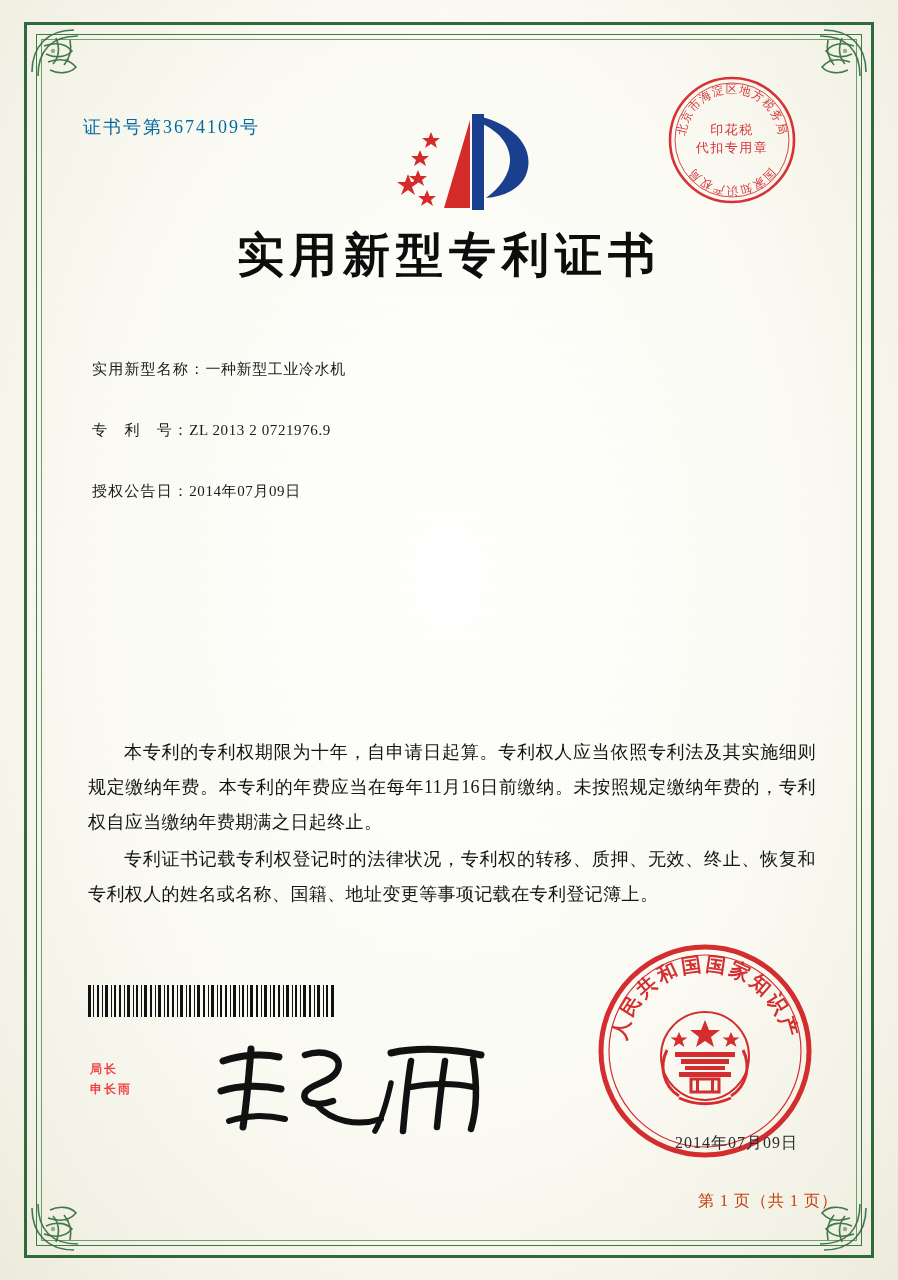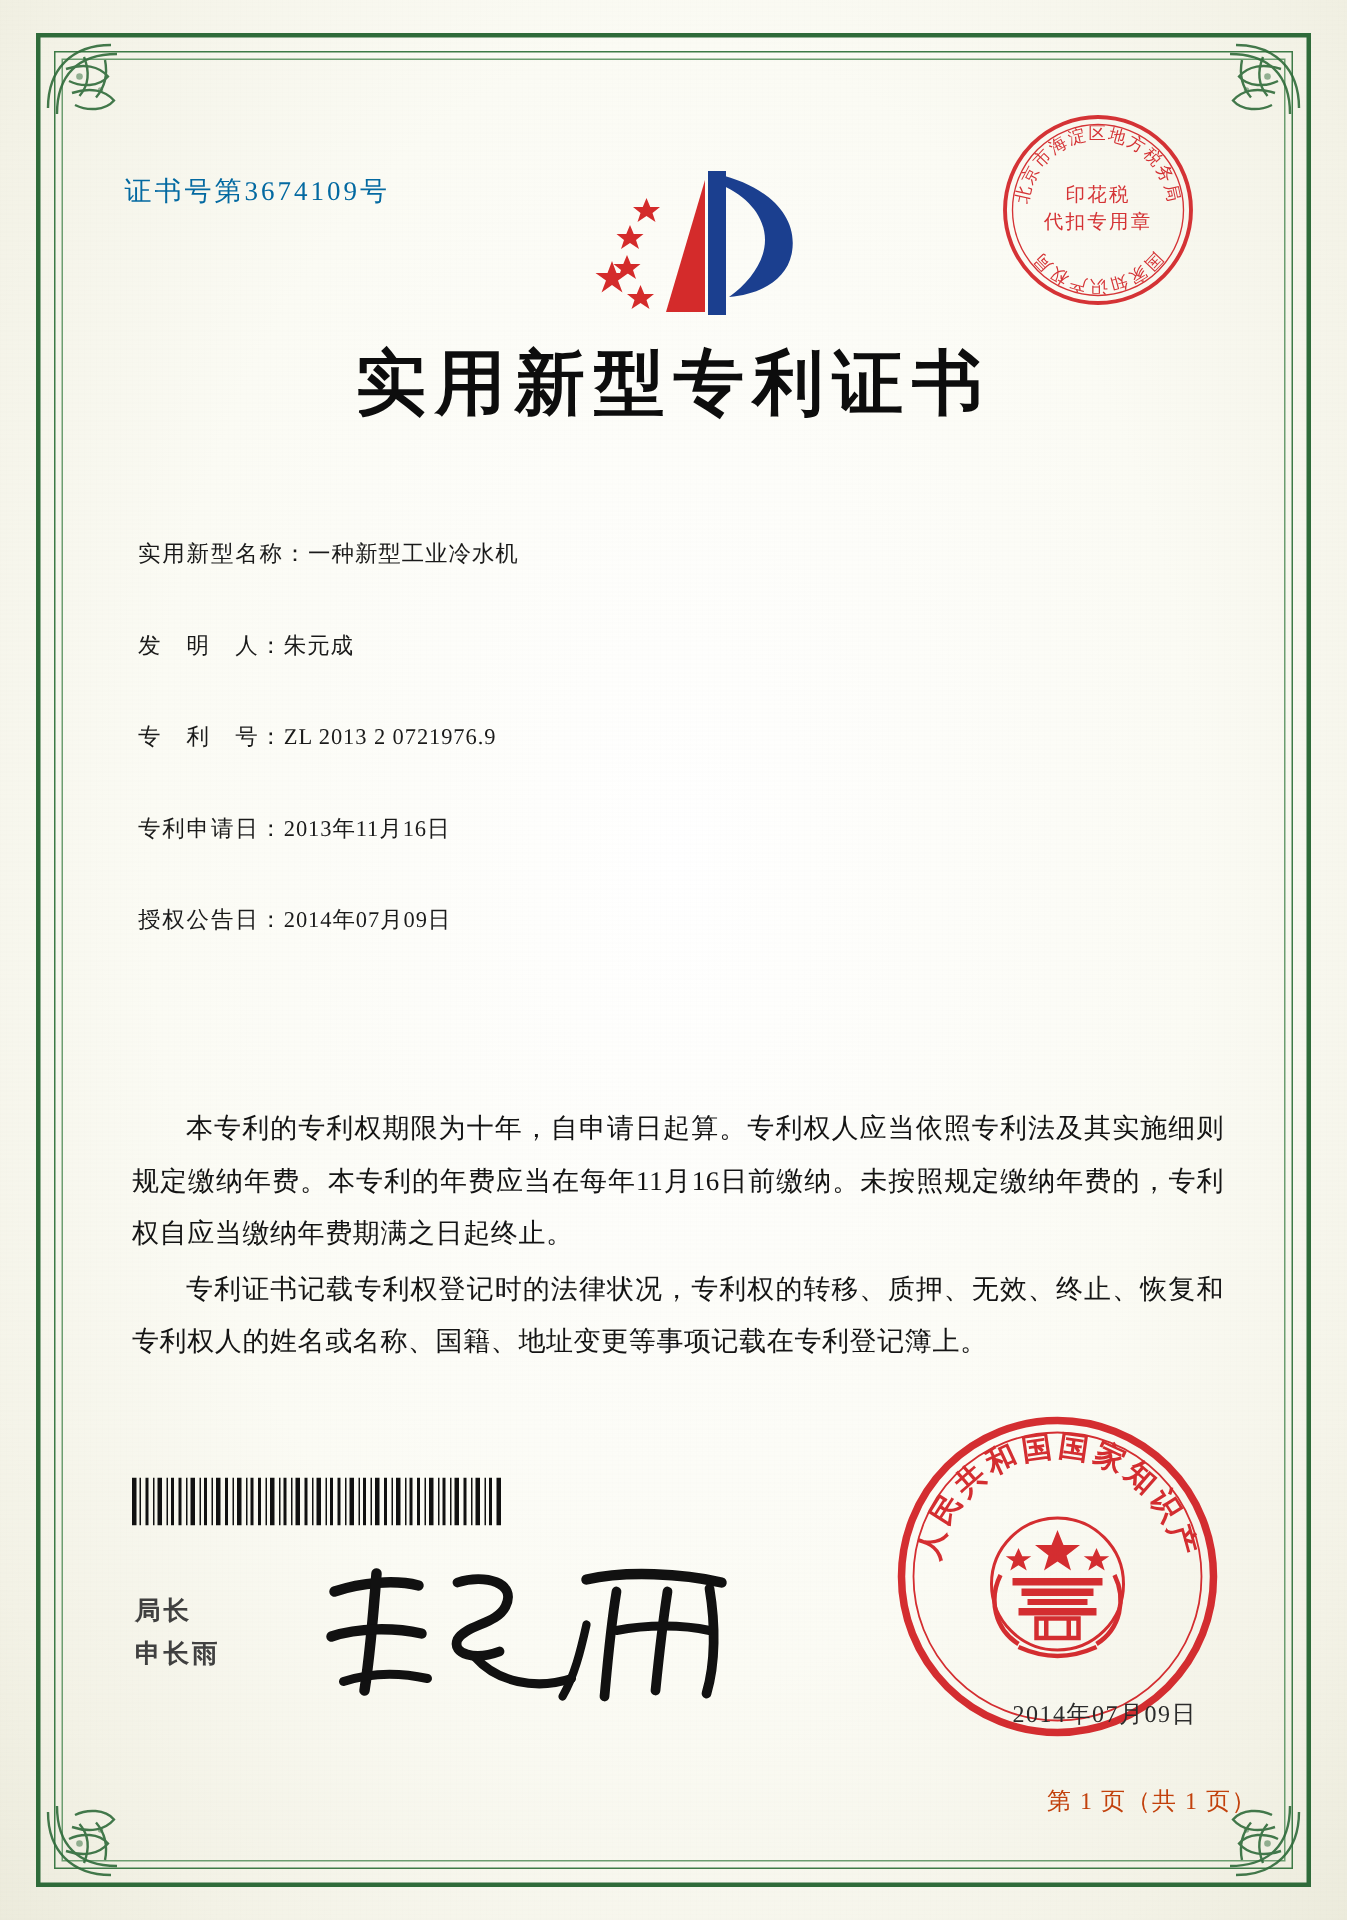--- a/index.html
+++ b/index.html
@@ -151,25 +151,26 @@
     top: 925px;
     width: 250px;
     height: 32px;
   }
 
   
   .sig-block {
     position: absolute;
     left: 30px;
     top: 1000px;
-    font-size: 17px;
+    font-size: 12px;
     line-height: 1.7;
     letter-spacing: 2px;
-    color: #404040;
+    color: #ef4444;
     font-weight: bold;
+    font-family: Liberation Mono, monospace;
   }
   .handwriting {
     position: absolute;
     left: 145px;
     top: 975px;
     width: 300px;
     height: 110px;
   }
 
   
@@ -313,30 +314,22 @@
     </div>
 
     <div class="doc-title">实用新型专利证书</div>
 
     <div class="fields">
       <div class="field">
         <span class="label">实用新型名称：</span>
         <span class="value">一种新型工业冷水机</span>
       </div>
       <div class="field">
-        <span class="label">发　明　人：</span>
-        <span class="value">朱元成</span>
-      </div>
-      <div class="field">
         <span class="label">专　利　号：</span>
         <span class="value">ZL 2013 2 0721976.9</span>
-      </div>
-      <div class="field">
-        <span class="label">专利申请日：</span>
-        <span class="value">2013年11月16日</span>
       </div>
       <div class="field">
         <span class="label">授权公告日：</span>
         <span class="value">2014年07月09日</span>
       </div>
     </div>
 
     <div class="paras">
       <p>本专利的专利权期限为十年，自申请日起算。专利权人应当依照专利法及其实施细则规定缴纳年费。本专利的年费应当在每年11月16日前缴纳。未按照规定缴纳年费的，专利权自应当缴纳年费期满之日起终止。</p>
       <p>专利证书记载专利权登记时的法律状况，专利权的转移、质押、无效、终止、恢复和专利权人的姓名或名称、国籍、地址变更等事项记载在专利登记簿上。</p>

